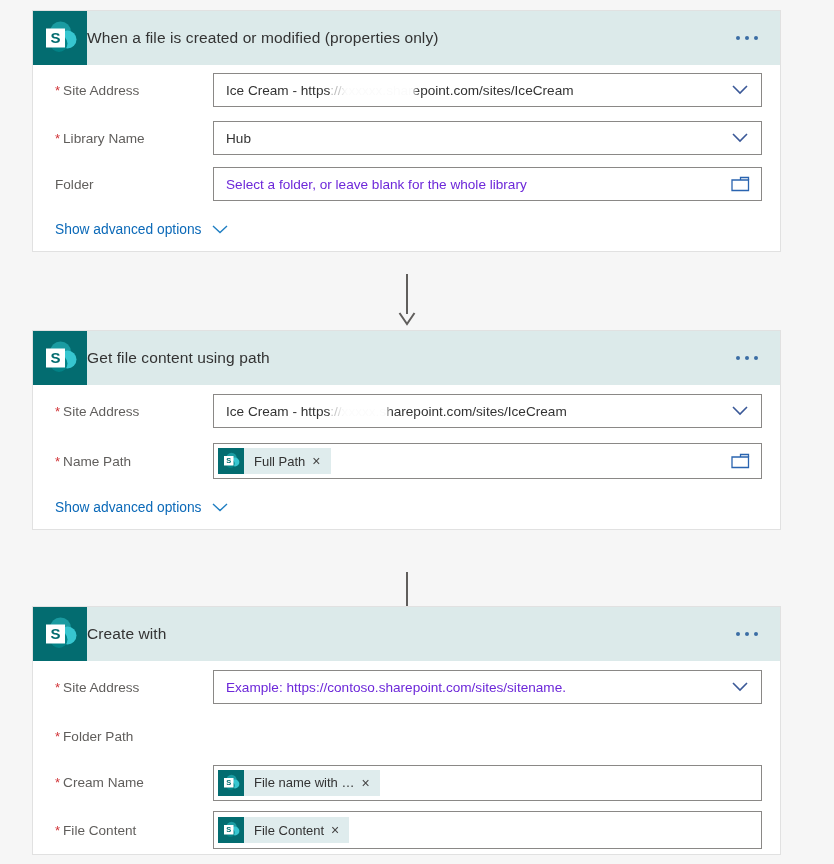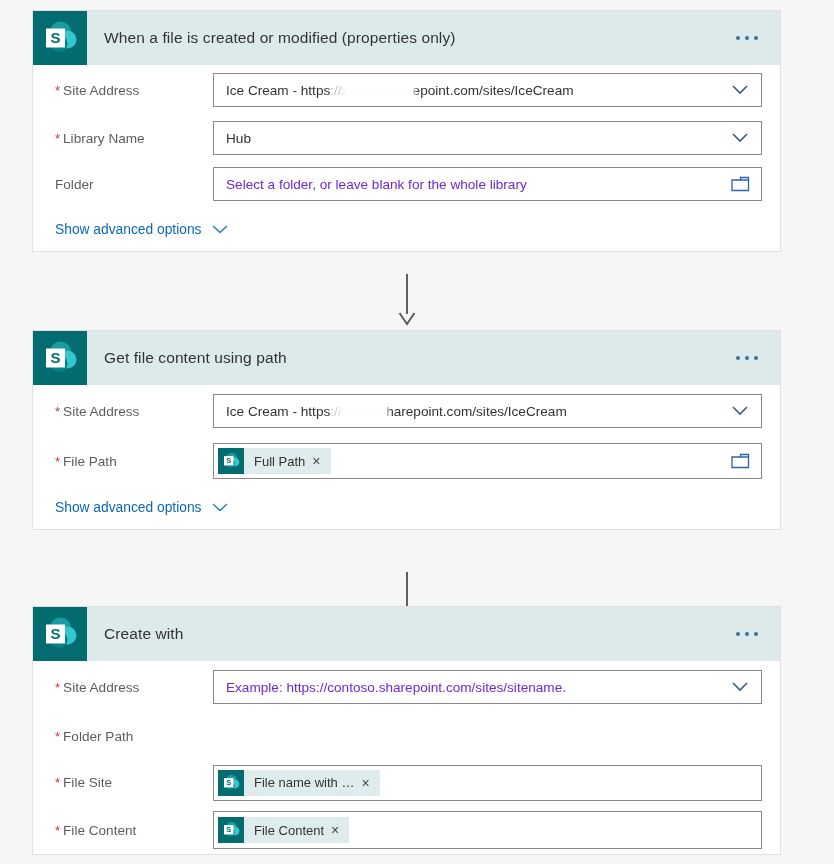--- a/index.html
+++ b/index.html
@@ -50,21 +50,20 @@
 
   
   .sp-glyph {
     position: absolute;
     left: 0; top: 0; right: 0; bottom: 0;
   }
 
   .card-title {
     font-size: 15.5px;
     color: #333333;
-    margin-left: 17px;
     letter-spacing: 0.1px;
     white-space: nowrap;
   }
 
   .ellipsis-btn {
     position: absolute;
     right: 18px;
     top: 50%;
     transform: translateY(-50%);
     display: flex;
@@ -353,21 +352,21 @@
             <svg width="16" height="10" viewBox="0 0 16 10">
                 <path d="M1 1 L8 8 L15 1" stroke="#3b5998" stroke-width="1.6" fill="none"></path>
               </svg>
           </div>
         </div>
       </div>
 
       <div class="field-row" style="height:48px;">
         <div class="field-label">
           <span class="req-star">*</span>
-          <span>File Path</span>
+          <span>Name Path</span>
         </div>
         <div class="field-control" style="height:36px;">
           <span class="token">
             <span class="token-icon">
               <svg viewBox="0 0 26 26" width="26" height="26">
                 <circle cx="13.5" cy="10" r="5.2" fill="#1a9ba1"></circle>
                 <circle cx="17" cy="14" r="4.4" fill="#37c6d0"></circle>
                 <circle cx="12.5" cy="15.8" r="4.2" fill="#038387"></circle>
                 <rect x="6" y="8" width="9.5" height="9.5" fill="#ffffff"></rect>
                 <text x="10.7" y="15.4" font-family="'Liberation Sans',sans-serif" font-size="7.5" font-weight="bold" fill="#036c70" text-anchor="middle">S</text>
@@ -441,21 +440,21 @@
       <div class="field-row" style="height:46px;">
         <div class="field-label">
           <span class="req-star">*</span>
           <span>Folder Path</span>
         </div>
       </div>
 
       <div class="field-row" style="height:47px;">
         <div class="field-label">
           <span class="req-star">*</span>
-          <span>File Site</span>
+          <span>Cream Name</span>
         </div>
         <div class="field-control" style="height:36px;">
           <span class="token">
             <span class="token-icon">
               <svg viewBox="0 0 26 26" width="26" height="26">
                 <circle cx="13.5" cy="10" r="5.2" fill="#1a9ba1"></circle>
                 <circle cx="17" cy="14" r="4.4" fill="#37c6d0"></circle>
                 <circle cx="12.5" cy="15.8" r="4.2" fill="#038387"></circle>
                 <rect x="6" y="8" width="9.5" height="9.5" fill="#ffffff"></rect>
                 <text x="10.7" y="15.4" font-family="'Liberation Sans',sans-serif" font-size="7.5" font-weight="bold" fill="#036c70" text-anchor="middle">S</text>

